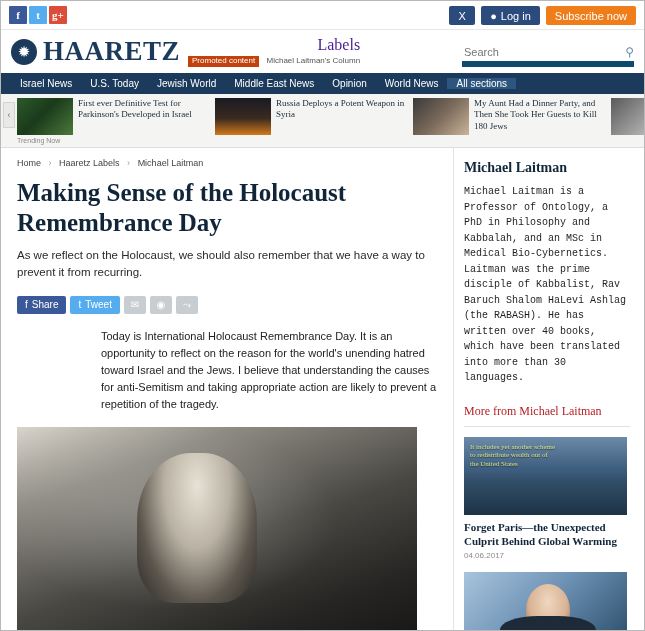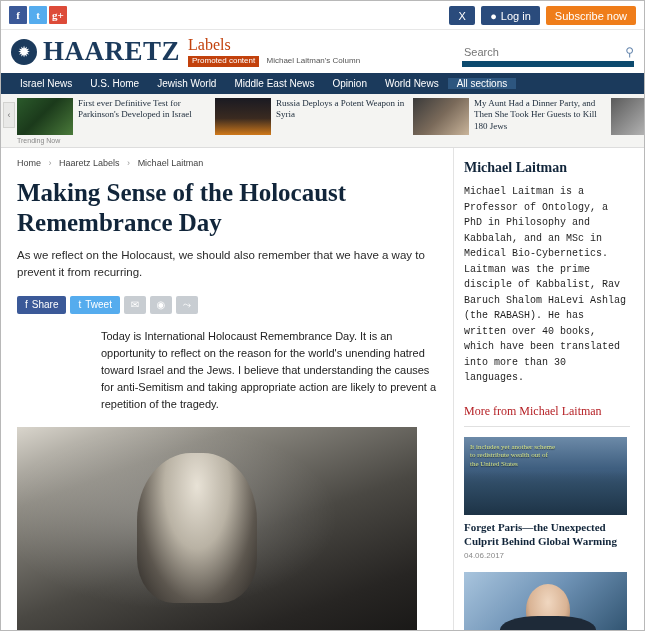--- a/index.html
+++ b/index.html
@@ -99,23 +99,24 @@
   }
   .logo-text {
     font-family: "Liberation Serif", serif;
     font-size: 27px;
     font-weight: bold;
     letter-spacing: 0.5px;
     color: #1b3a5c;
   }
   .labels-block { margin-left: 8px; line-height: 1.1; }
   .labels-title {
-    color: #c2410c;
+    color: #4c1d95;
     font-family: "Liberation Serif", serif;
     font-size: 16px;
+    text-align: right;
   }
   .promoted {
     background: #c2410c;
     color: #fff;
     font-size: 8px;
     padding: 1px 4px;
     display: inline-block;
     margin-top: 2px;
   }
   .column-by {
@@ -409,21 +410,21 @@
       </div>
     </div>
     <div class="search-box">
       <input type="text" placeholder="Search" style="">
       <span class="search-ico">⚲</span>
     </div>
   </div>
 
   <div class="nav">
     <a href="#">Israel News</a>
-    <a href="#">U.S. Home</a>
+    <a href="#">U.S. Today</a>
     <a href="#">Jewish World</a>
     <a href="#">Middle East News</a>
     <a href="#">Opinion</a>
     <a href="#">World News</a>
     <a href="#" class="active">All sections</a>
   </div>
 
   <div class="trend-wrap">
     <div class="trend-arrow left">‹</div>
     <div class="trend-arrow right">›</div>

